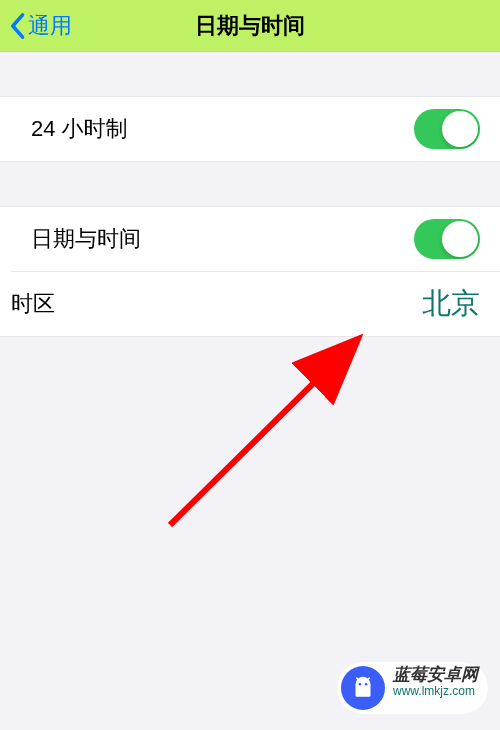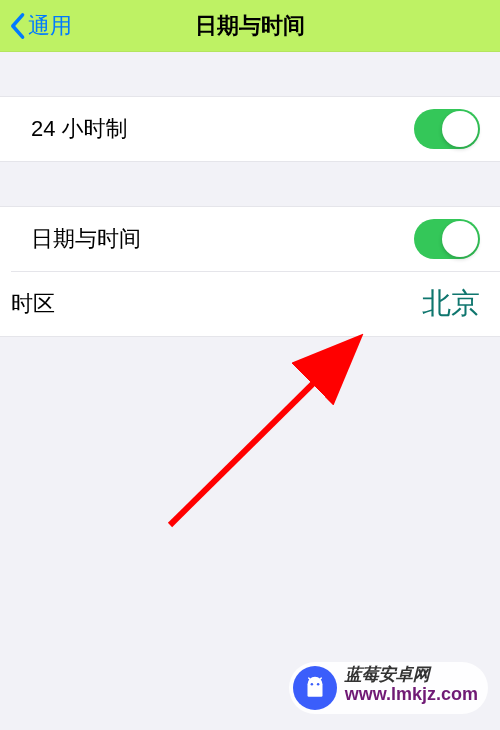--- a/index.html
+++ b/index.html
@@ -124,23 +124,22 @@
       flex-direction: column;
       line-height: 1.1;
     }
     .watermark-title {
       font-size: 17px;
       font-weight: 700;
       color: #333;
       font-style: italic;
     }
     .watermark-url {
-      font-size: 18px;
-      color: #701a75;
-      font-weight: bold;
+      font-size: 12px;
+      color: #0f766e;
     }
   </style>
 </head>
 <body>
 
 <div class="header">
   <div class="back-button">
     <svg class="back-chevron" viewBox="0 0 12 20">
       <polyline points="10,2 3,10 10,18" fill="none" stroke="#007aff" stroke-width="2.5" stroke-linecap="round" stroke-linejoin="round"></polyline>
     </svg>

